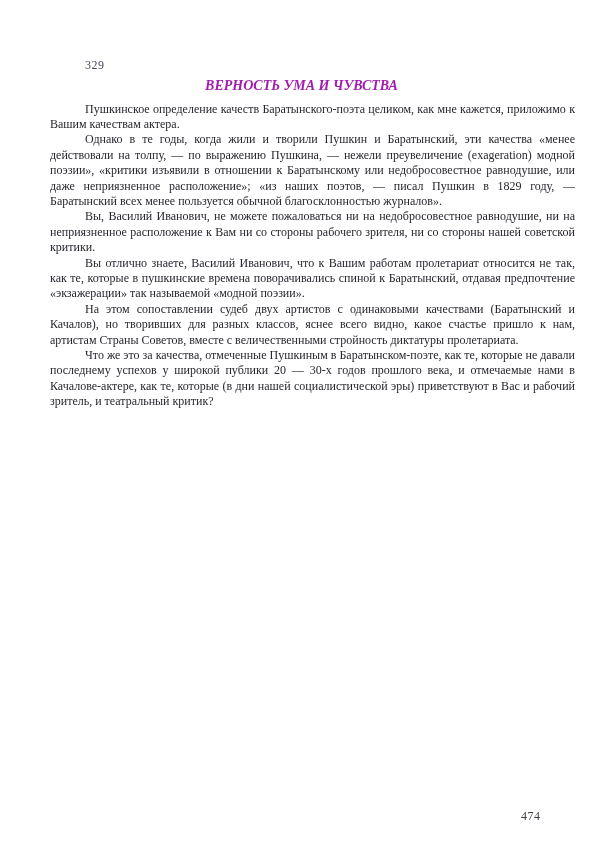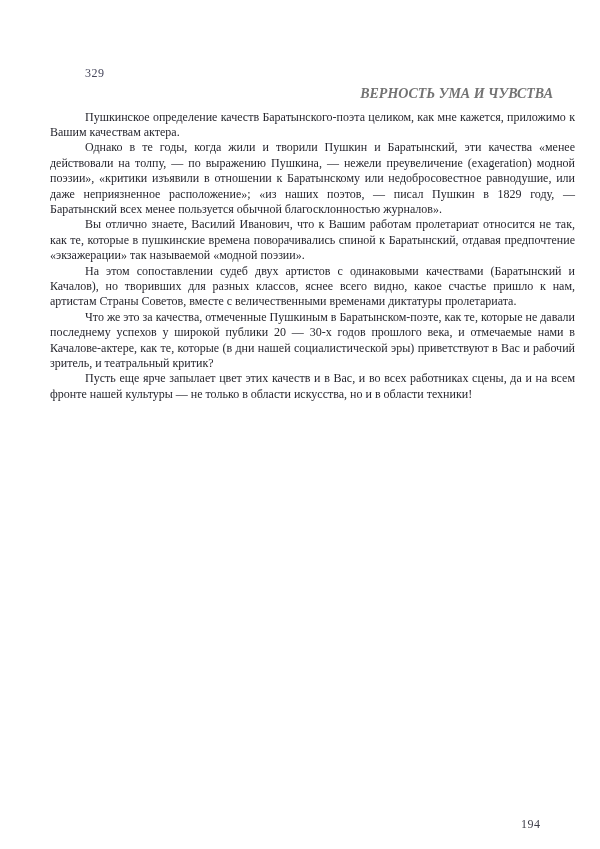--- a/index.html
+++ b/index.html
@@ -30,23 +30,23 @@
     top: 50px;
     color: #45455a;
   }
   .pagenum.bottom {
     left: 521px;
     top: 801px;
     color: #3c3c48;
   }
   .title-block {
     padding-top: 70px;
-    margin: 16px 47px 0 50px;
-    text-align: right;
-    color: #737373;
+    margin: 8px 47px 0 50px;
+    text-align: center;
+    color: #a21caf;
     font-weight: bold;
     font-style: italic;
     font-size: 14px;
     line-height: 16.5px;
   }
   .body-text {
     margin: 7px 25px 0 50px;
     font-size: 12px;
     line-height: 15.4px;
     text-align: justify;
@@ -70,21 +70,21 @@
 
   <div class="pagenum top">329</div>
 
   <header class="title-block">
     <div>ВЕРНОСТЬ УМА И ЧУВСТВА</div>
   </header>
 
   <main class="body-text">
     <p>Пушкинское определение качеств Баратынского-поэта целиком, как мне кажется, приложимо к Вашим качествам актера.</p>
     <p>Однако в те годы, когда жили и творили Пушкин и Баратынский, эти качества «менее действовали на толпу, — по выражению Пушкина, — нежели преувеличение (exageration) модной поэзии», «критики изъявили в отношении к Баратынскому или недобросовестное равнодушие, или даже неприязненное расположение»; «из наших поэтов, — писал Пушкин в 1829 году, — Баратынский всех менее пользуется обычной благосклонностью журналов».</p>
+    <p>Вы, Василий Иванович, не можете пожаловаться ни на недобросовестное равнодушие, ни на неприязненное расположение к Вам ни со стороны рабочего зрителя, ни со стороны нашей советской критики.</p>
     <p>Вы отлично знаете, Василий Иванович, что к Вашим работам пролетариат относится не так, как те, которые в пушкинские времена поворачивались спиной к Баратынский, отдавая предпочтение «экзажерации» так называемой «модной поэзии».</p>
-    <p>На этом сопоставлении судеб двух артистов с одинаковыми качествами (Баратынский и Качалов), но творивших для разных классов, яснее всего видно, какое счастье пришло к нам, артистам Страны Советов, вместе с величественными временами диктатуры пролетариата.</p>
+    <p>На этом сопоставлении судеб двух артистов с одинаковыми качествами (Баратынский и Качалов), но творивших для разных классов, яснее всего видно, какое счастье пришло к нам, артистам Страны Советов, вместе с величественными стройность диктатуры пролетариата.</p>
     <p>Что же это за качества, отмеченные Пушкиным в Баратынском-поэте, как те, которые не давали последнему успехов у широкой публики 20 — 30-х годов прошлого века, и отмечаемые нами в Качалове-актере, как те, которые (в дни нашей социалистической эры) приветствуют в Вас и рабочий зритель, и театральный критик?</p>
-    <p>Пусть еще ярче запылает цвет этих качеств и в Вас, и во всех работниках сцены, да и на всем фронте нашей культуры — не только в области искусства, но и в области техники!</p>
   </main>
 
-  <div class="pagenum bottom">194</div>
+  <div class="pagenum bottom">474</div>
 
 </div>
 
 </body></html>

